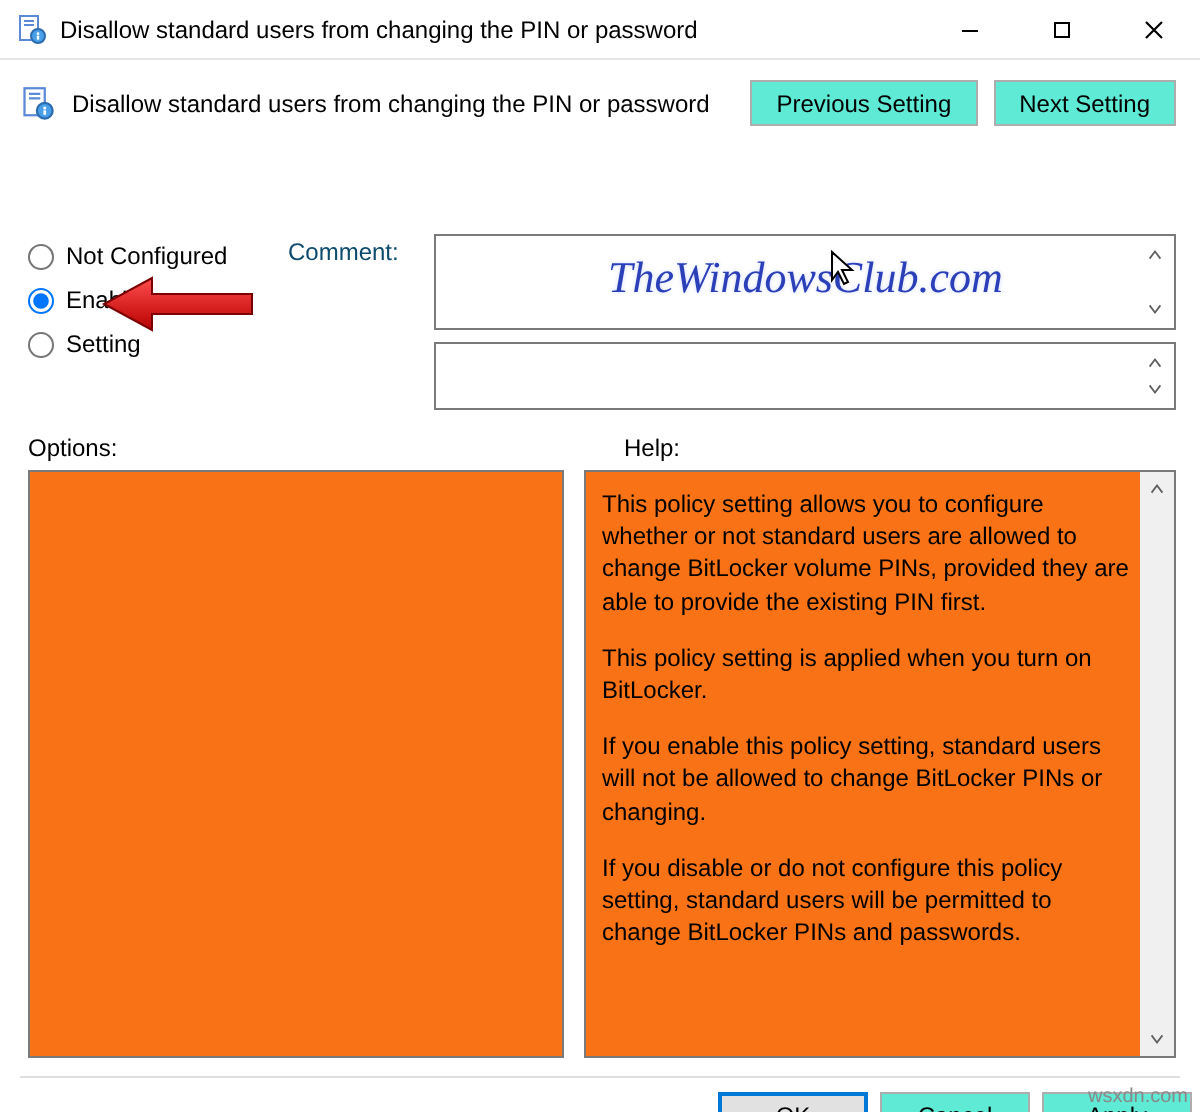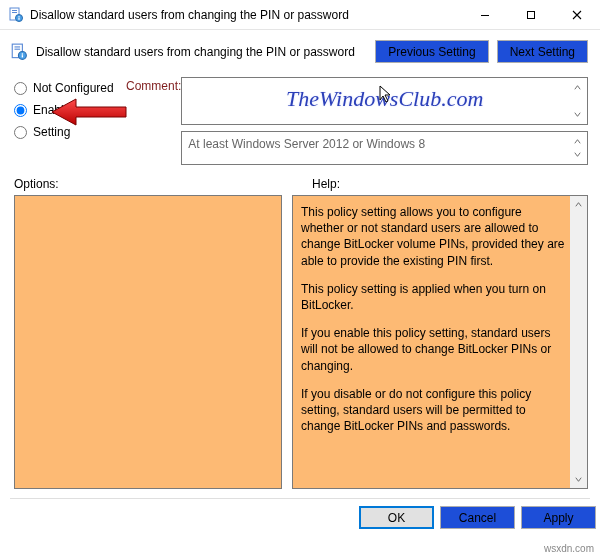--- a/index.html
+++ b/index.html
@@ -9,51 +9,51 @@
   
   .titlebar { height: 30px; display: flex; align-items: center; border-bottom: 1px solid #e5e5e5; }
   .titlebar .icon { width: 16px; height: 16px; margin: 0 6px 0 8px; display:flex; align-items:center; justify-content:center; }
   .titlebar .title { flex: 1; color: #000; }
   .winbtn { width: 46px; height: 30px; display:flex; align-items:center; justify-content:center; color:#000; }
 
   
   .header { display:flex; align-items:center; gap:8px; padding:10px 12px 10px 10px; }
   .header .picon { width:18px; height:18px; display:flex; align-items:center; justify-content:center; }
   .header .ptitle { flex:1; color:#000; }
-  .btn { height:23px; padding: 0 12px; border:1px solid #adadad; background:#1d4ed8; display:inline-flex; align-items:center; justify-content:center; cursor:default; }
+  .btn { height:23px; padding: 0 12px; border:1px solid #adadad; background:#5eead4; display:inline-flex; align-items:center; justify-content:center; cursor:default; }
   .btn.primary { border:1px solid #0078d7; background:#e1e1e1; outline:1px solid #0078d7; outline-offset:-2px; }
 
   
-  .config { position: relative; display:flex; padding: 4px 12px 2px 14px; }
+  .config { position: relative; display:flex; gap:18px; padding: 4px 12px 2px 14px; margin-top: 40px; }
   .radios { width: 112px; display:flex; flex-direction:column; gap:8px; padding-top:4px; }
   .radio { display:flex; align-items:center; gap:6px; white-space:nowrap; }
   .radio input { margin:0; }
   .labels { display:flex; flex-direction:column; gap:8px; align-items:flex-end; padding-top:2px; }
-  .labels span { color:#7f1d1d; }
+  .labels span { color:#0c4a6e; }
   .fields { flex:1; display:flex; flex-direction:column; gap:6px; }
   .textbox { border:1px solid #7a7a7a; width:100%; position:relative; background:#fff; }
   .textbox.comment { height:48px; }
   .textbox.supported { height:34px; display:flex; align-items:flex-start; padding:5px 20px 5px 6px; color:#666; }
   .sbbtn { position:absolute; right:2px; width:15px; height:15px; display:flex; align-items:center; justify-content:center; color:#606060; }
   .sbbtn.up { top:2px; } .sbbtn.down { bottom:2px; }
 
   
   .arrow-annot { position:absolute; left:48px; top:24px; pointer-events:none; }
 
   
   .watermark { position:absolute; left:50%; top:46%; transform:translate(-50%,-50%); font-family: Georgia, "Times New Roman", serif; font-style:italic; font-size:22px; color:#2b3fb8; text-shadow: 0 0 2px #cfd6ff; pointer-events:none; white-space:nowrap; }
 
   
   .cursor-annot { position:absolute; left:196px; top:6px; pointer-events:none; }
 
   
   .oh-labels { display:flex; padding: 10px 12px 4px 14px; gap:18px; }
   .oh-labels .l1 { width: 280px; }
   .oh-row { display:flex; padding: 0 12px 0 14px; gap:10px; height: 294px; }
-  .panel { border:1px solid #7a7a7a; background:#fdba74; position:relative; }
+  .panel { border:1px solid #7a7a7a; background:#f97316; position:relative; }
   .panel.options { width: 268px; }
   .panel.help { flex:1; padding:8px 22px 8px 8px; overflow:hidden; color:#000; line-height:1.35; }
   .panel.help p { margin:0 0 12px 0; }
   .scrollbar { position:absolute; right:0; top:0; bottom:0; width:17px; background:#f0f0f0; display:flex; flex-direction:column; }
   .scrollbar .sb-arrow { height:17px; display:flex; align-items:center; justify-content:center; color:#606060; }
   .scrollbar .sb-track { flex:1; }
 
   
   .footer { height:40px; border-top:1px solid transparent; display:flex; align-items:center; justify-content:flex-end; gap:6px; padding-right:4px; margin-top:8px; position:relative; }
   .footer::before { content:""; position:absolute; left:10px; right:10px; top:0; height:1px; background:#dfdfdf; }
@@ -142,21 +142,20 @@
           </svg>
         </span>
       <div class="watermark">TheWindowsClub.com</div>
       <span class="cursor-annot">
         <svg width="16" height="20" viewBox="0 0 16 20">
             <path d="M2 2 L2 16 L5 12 L8 18 L10 17 L7 11 L12 11 Z" fill="#fff" stroke="#000" stroke-width="1"></path>
           </svg>
       </span>
     </div>
     <div class="textbox supported">
-      <span>At least Windows Server 2012 or Windows 8</span>
       <span class="sbbtn up">
           <svg width="9" height="9" viewBox="0 0 10 10">
             <path d="M2 7 L5 3 L8 7" fill="none" stroke="currentColor"></path>
           </svg>
         </span>
       <span class="sbbtn down">
           <svg width="9" height="9" viewBox="0 0 10 10">
             <path d="M2 3 L5 7 L8 3" fill="none" stroke="currentColor"></path>
           </svg>
         </span>

